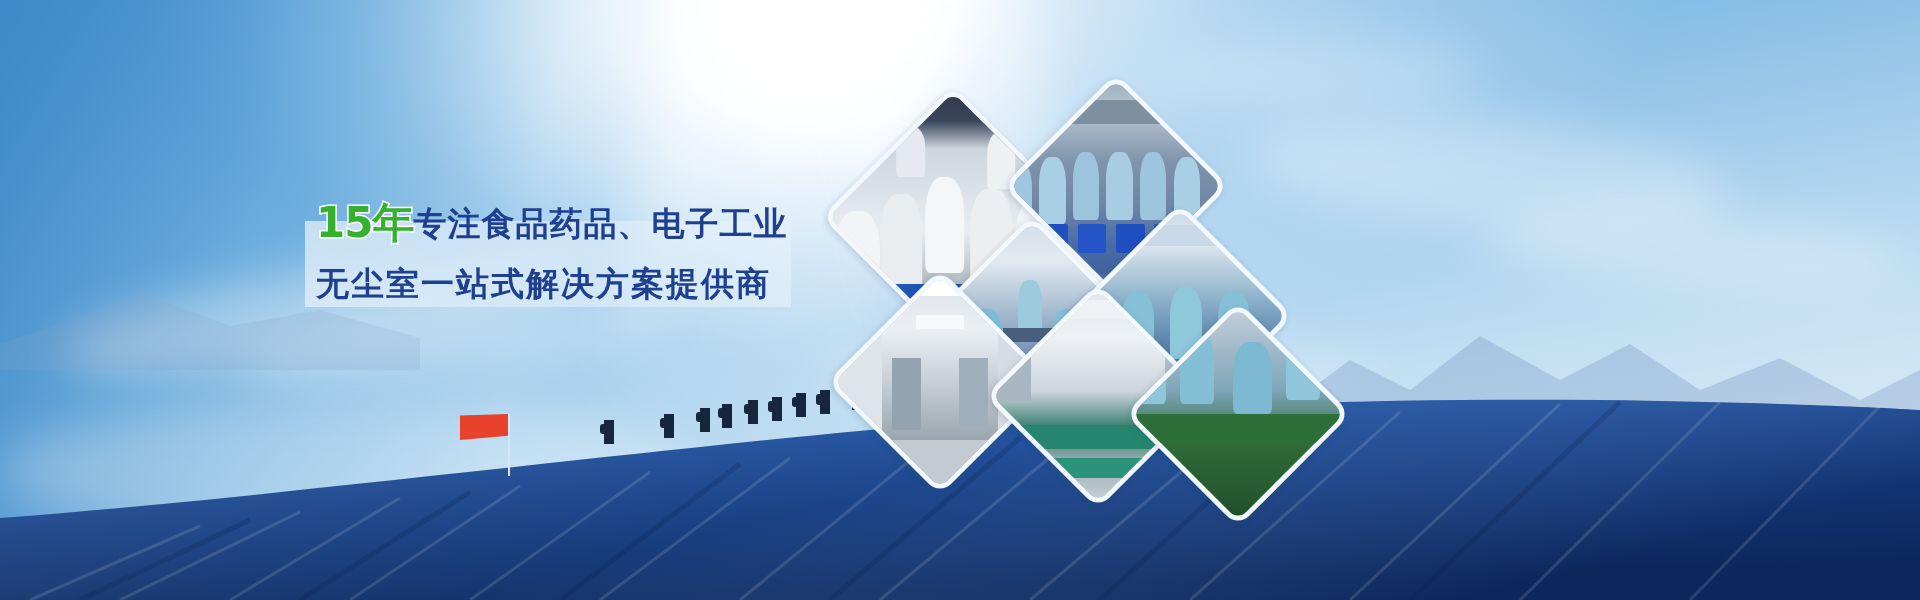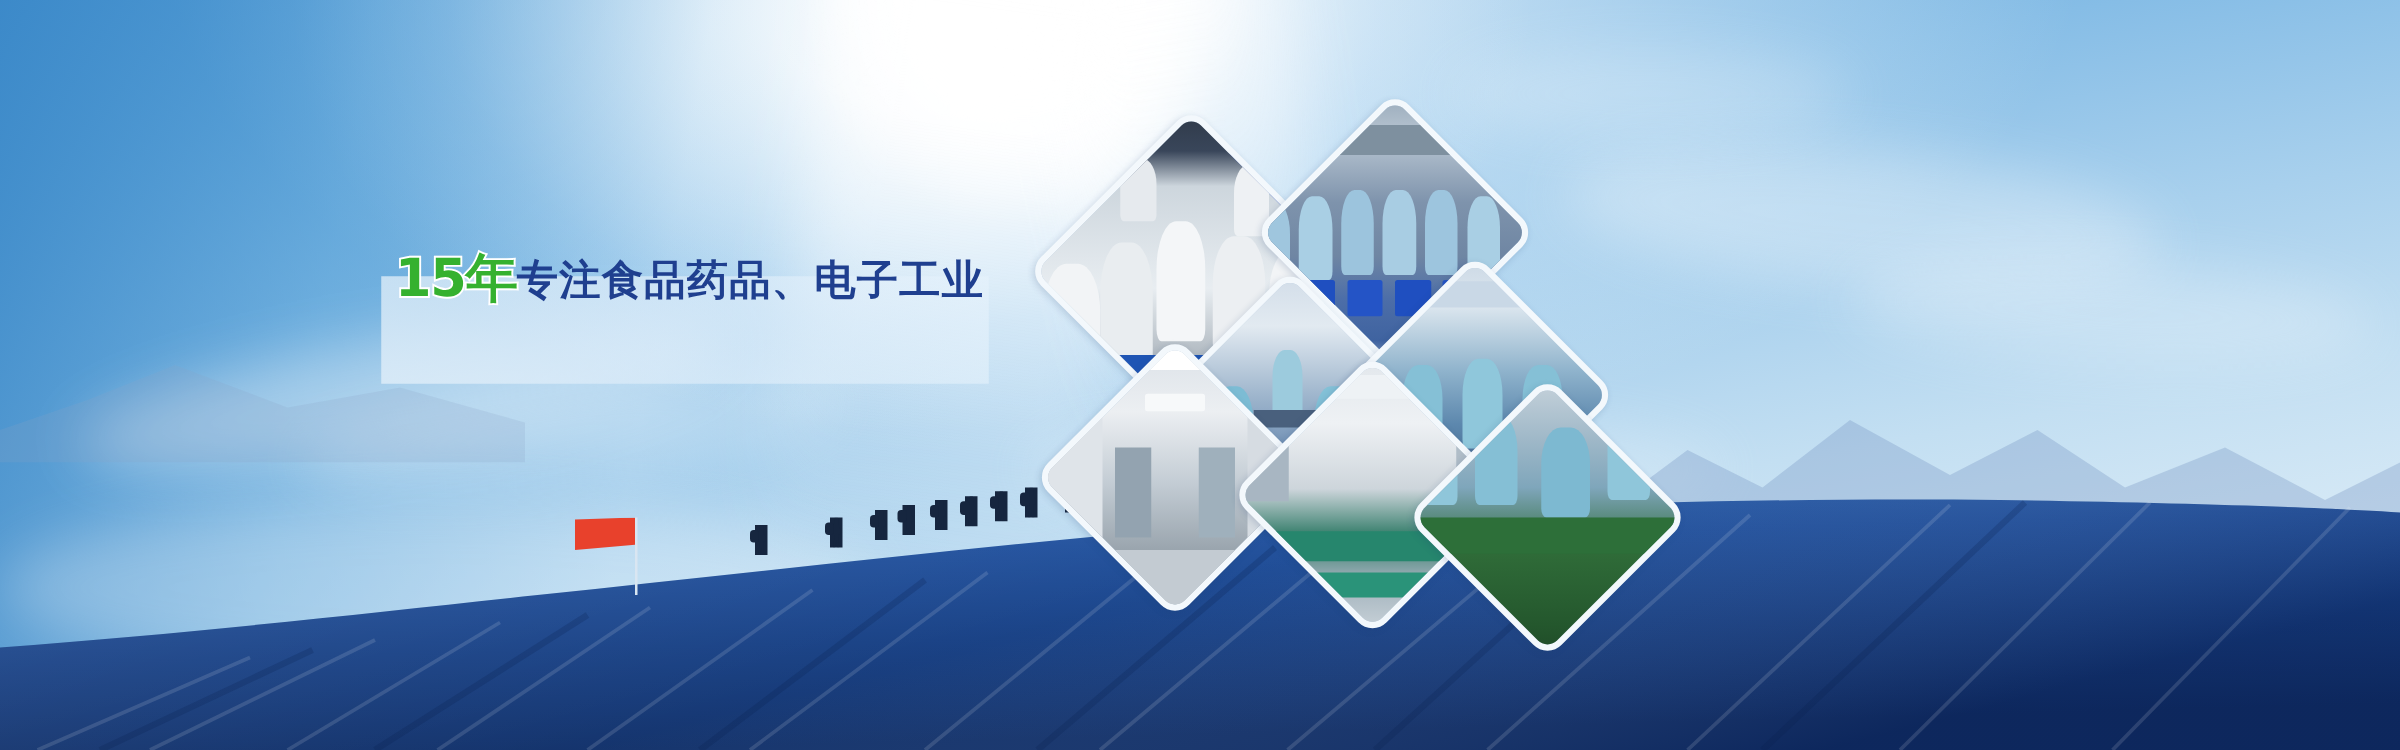--- a/index.html
+++ b/index.html
@@ -297,20 +297,23 @@
     <div class="climber" style="left:1300px;top:424px;width:9px;height:20px;">
         <span class="body"></span>
       </div>
   </div>
 
   <div class="text-panel"></div>
   <div class="headline">
     <span class="line ln1">
       <span class="yrs">15年</span><span class="cn">专注食品药品、电子工业</span>
     </span>
+    <span class="line ln2">
+      <span class="cn">无尘室一站式解决方案提供商</span>
+    </span>
   </div>
 
   <div class="diamonds">
 
     <div class="dia big" style="left:20px;top:38px;">
       <div class="inner ph-assembly">
         <div class="ph-people">
           <i style="left:8%;top:48%;width:16%;height:34%;background:#f2f4f6;"></i>
           <i style="left:24%;top:42%;width:15%;height:36%;background:#e9edf0;"></i>
           <i style="left:40%;top:36%;width:14%;height:34%;background:#f4f6f8;"></i>

